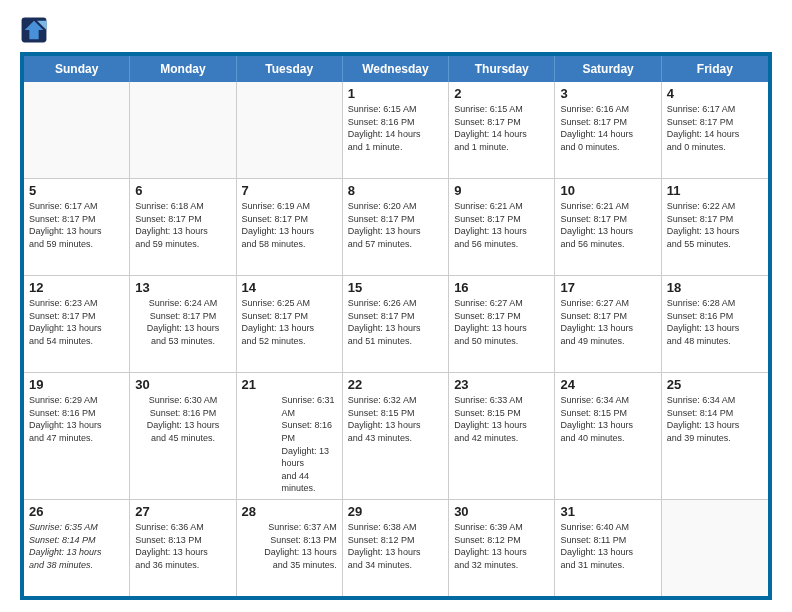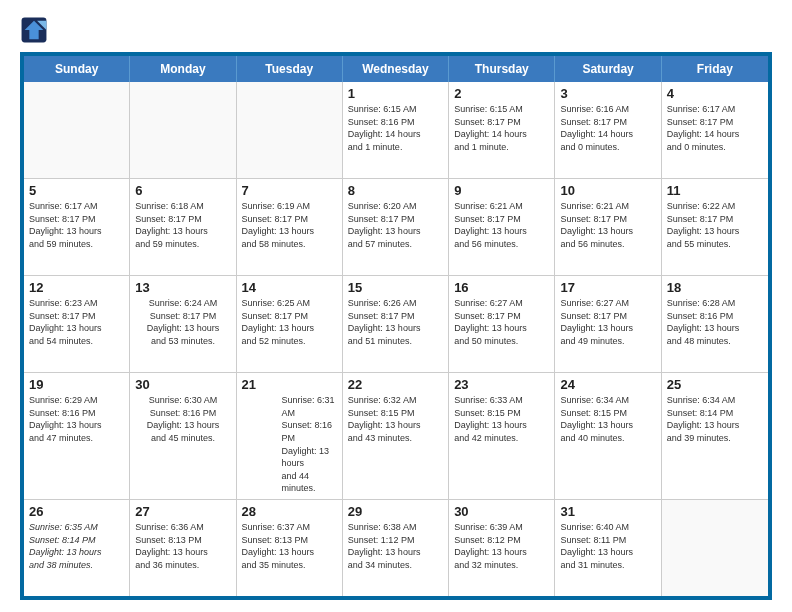--- a/index.html
+++ b/index.html
@@ -339,29 +339,29 @@
           </div>
           <div class="cal-cell">
             <div class="day-num">27</div>
             <div class="cell-info" style="white-space: pre-line;">Sunrise: 6:36 AM
 Sunset: 8:13 PM
 Daylight: 13 hours
 and 36 minutes.</div>
           </div>
           <div class="cal-cell">
             <div class="day-num">28</div>
-            <div class="cell-info" style="white-space: pre-line;">Sunrise: 6:37 AM
+            <div class="cell-info" style="white-space: pre-line; text-align: right;">Sunrise: 6:37 AM
 Sunset: 8:13 PM
 Daylight: 13 hours
 and 35 minutes.</div>
           </div>
           <div class="cal-cell">
             <div class="day-num">29</div>
             <div class="cell-info" style="white-space: pre-line;">Sunrise: 6:38 AM
-Sunset: 1:12 PM
+Sunset: 8:12 PM
 Daylight: 13 hours
 and 34 minutes.</div>
           </div>
           <div class="cal-cell">
             <div class="day-num">30</div>
             <div class="cell-info" style="white-space: pre-line;">Sunrise: 6:39 AM
 Sunset: 8:12 PM
 Daylight: 13 hours
 and 32 minutes.</div>
           </div>

